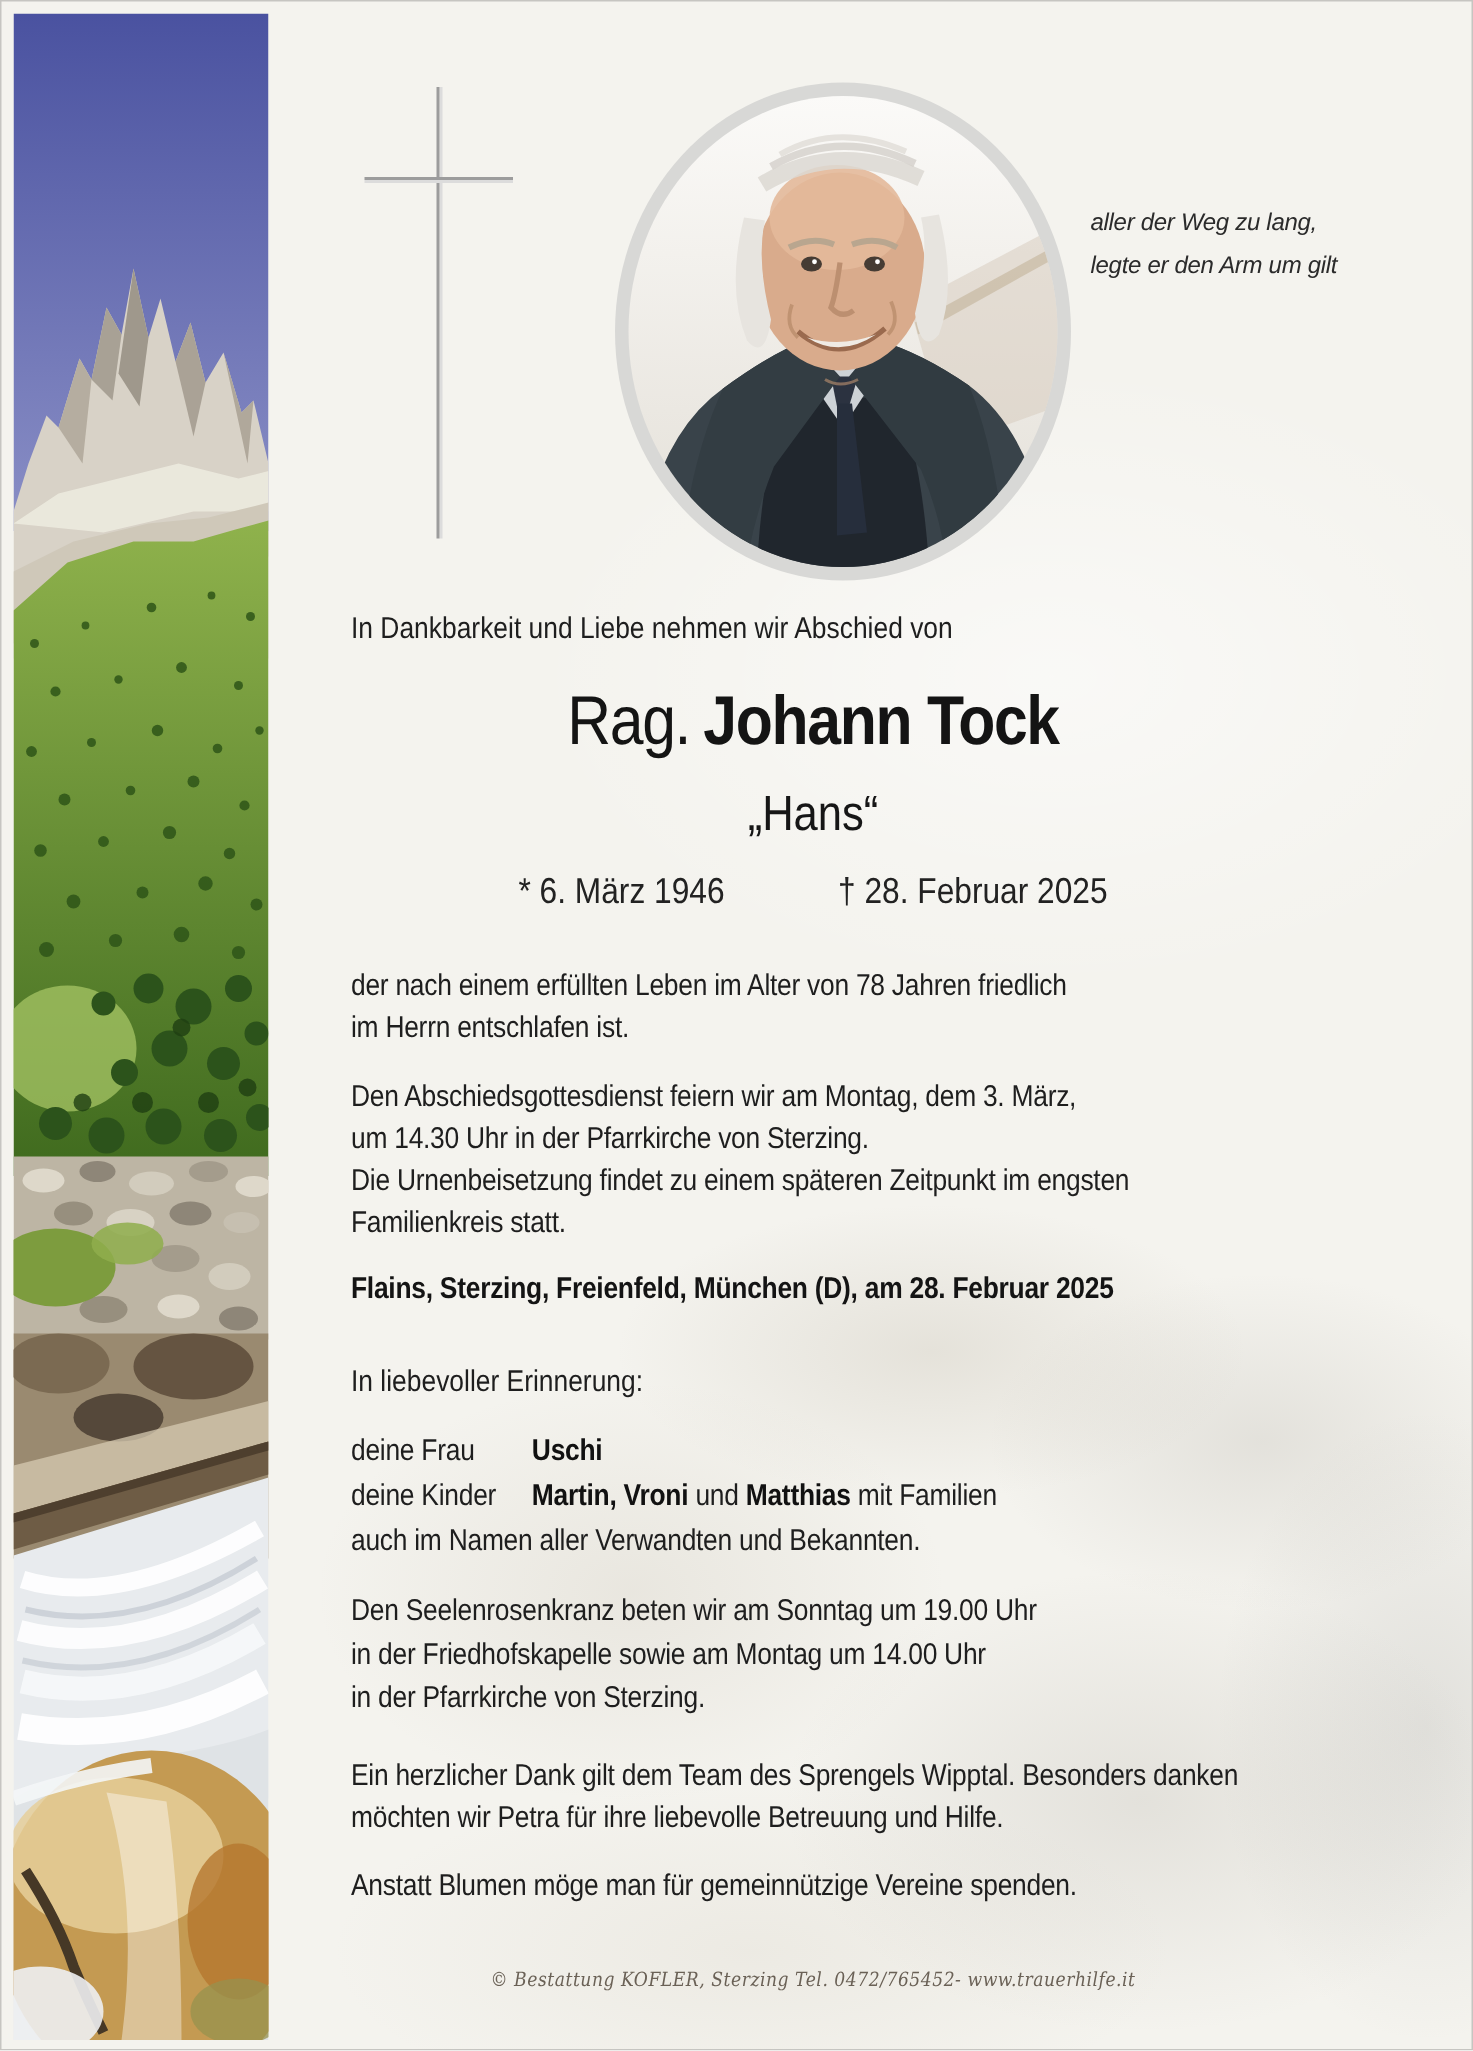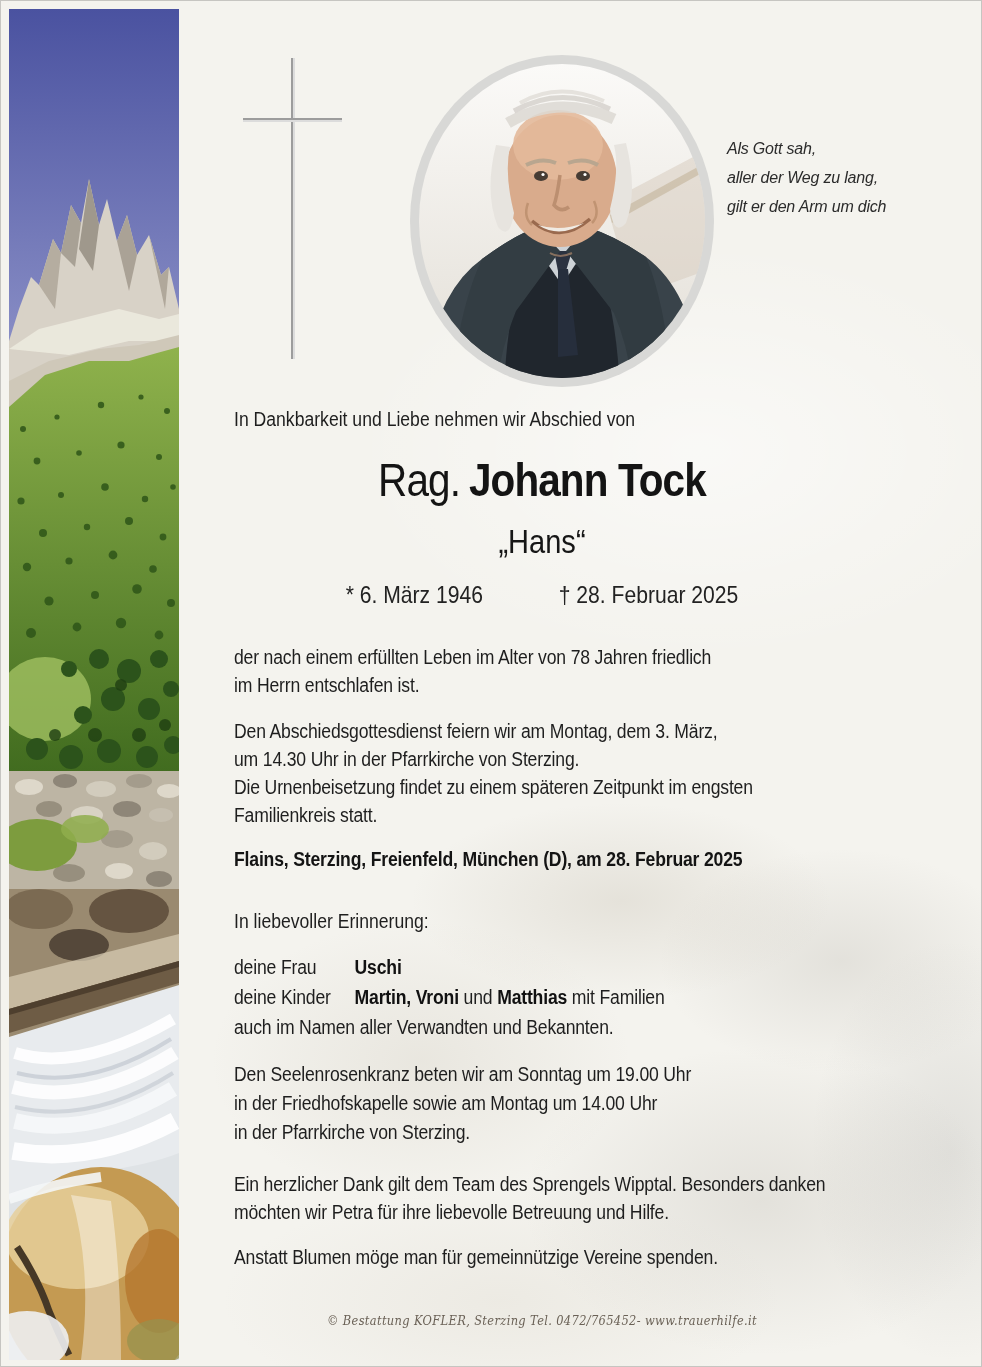--- a/index.html
+++ b/index.html
@@ -238,23 +238,22 @@
         <path d="M124,168 Q152,192 182,166" stroke="#9a6a4e" stroke-width="3.5" fill="none"></path>
         <path d="M130,172 Q152,186 176,170 Q152,179 130,172 Z" fill="#f0ebe4"></path>
         <path d="M120,150 Q115,164 124,172" stroke="#c09372" stroke-width="2.5" fill="none"></path>
         <path d="M186,148 Q192,162 184,170" stroke="#c09372" stroke-width="2.5" fill="none"></path>
         <path d="M142,200 Q152,206 164,200" stroke="#c09372" stroke-width="2" fill="none" opacity="0.6"></path>
       </g>
     </svg>
   </div>
 
   <div class="poem">
-    <div>Als Gott sah,</div>
     <div>aller der Weg zu lang,</div>
-    <div>gilt er den Arm um dich</div>
+    <div>legte er den Arm um gilt</div>
   </div>
 
   <div class="content">
 
     <div class="blk intro">In Dankbarkeit und Liebe nehmen wir Abschied von</div>
 
     <div class="blk title">
       <span class="prefix">Rag.</span><span class="name">Johann Tock</span>
     </div>
 

